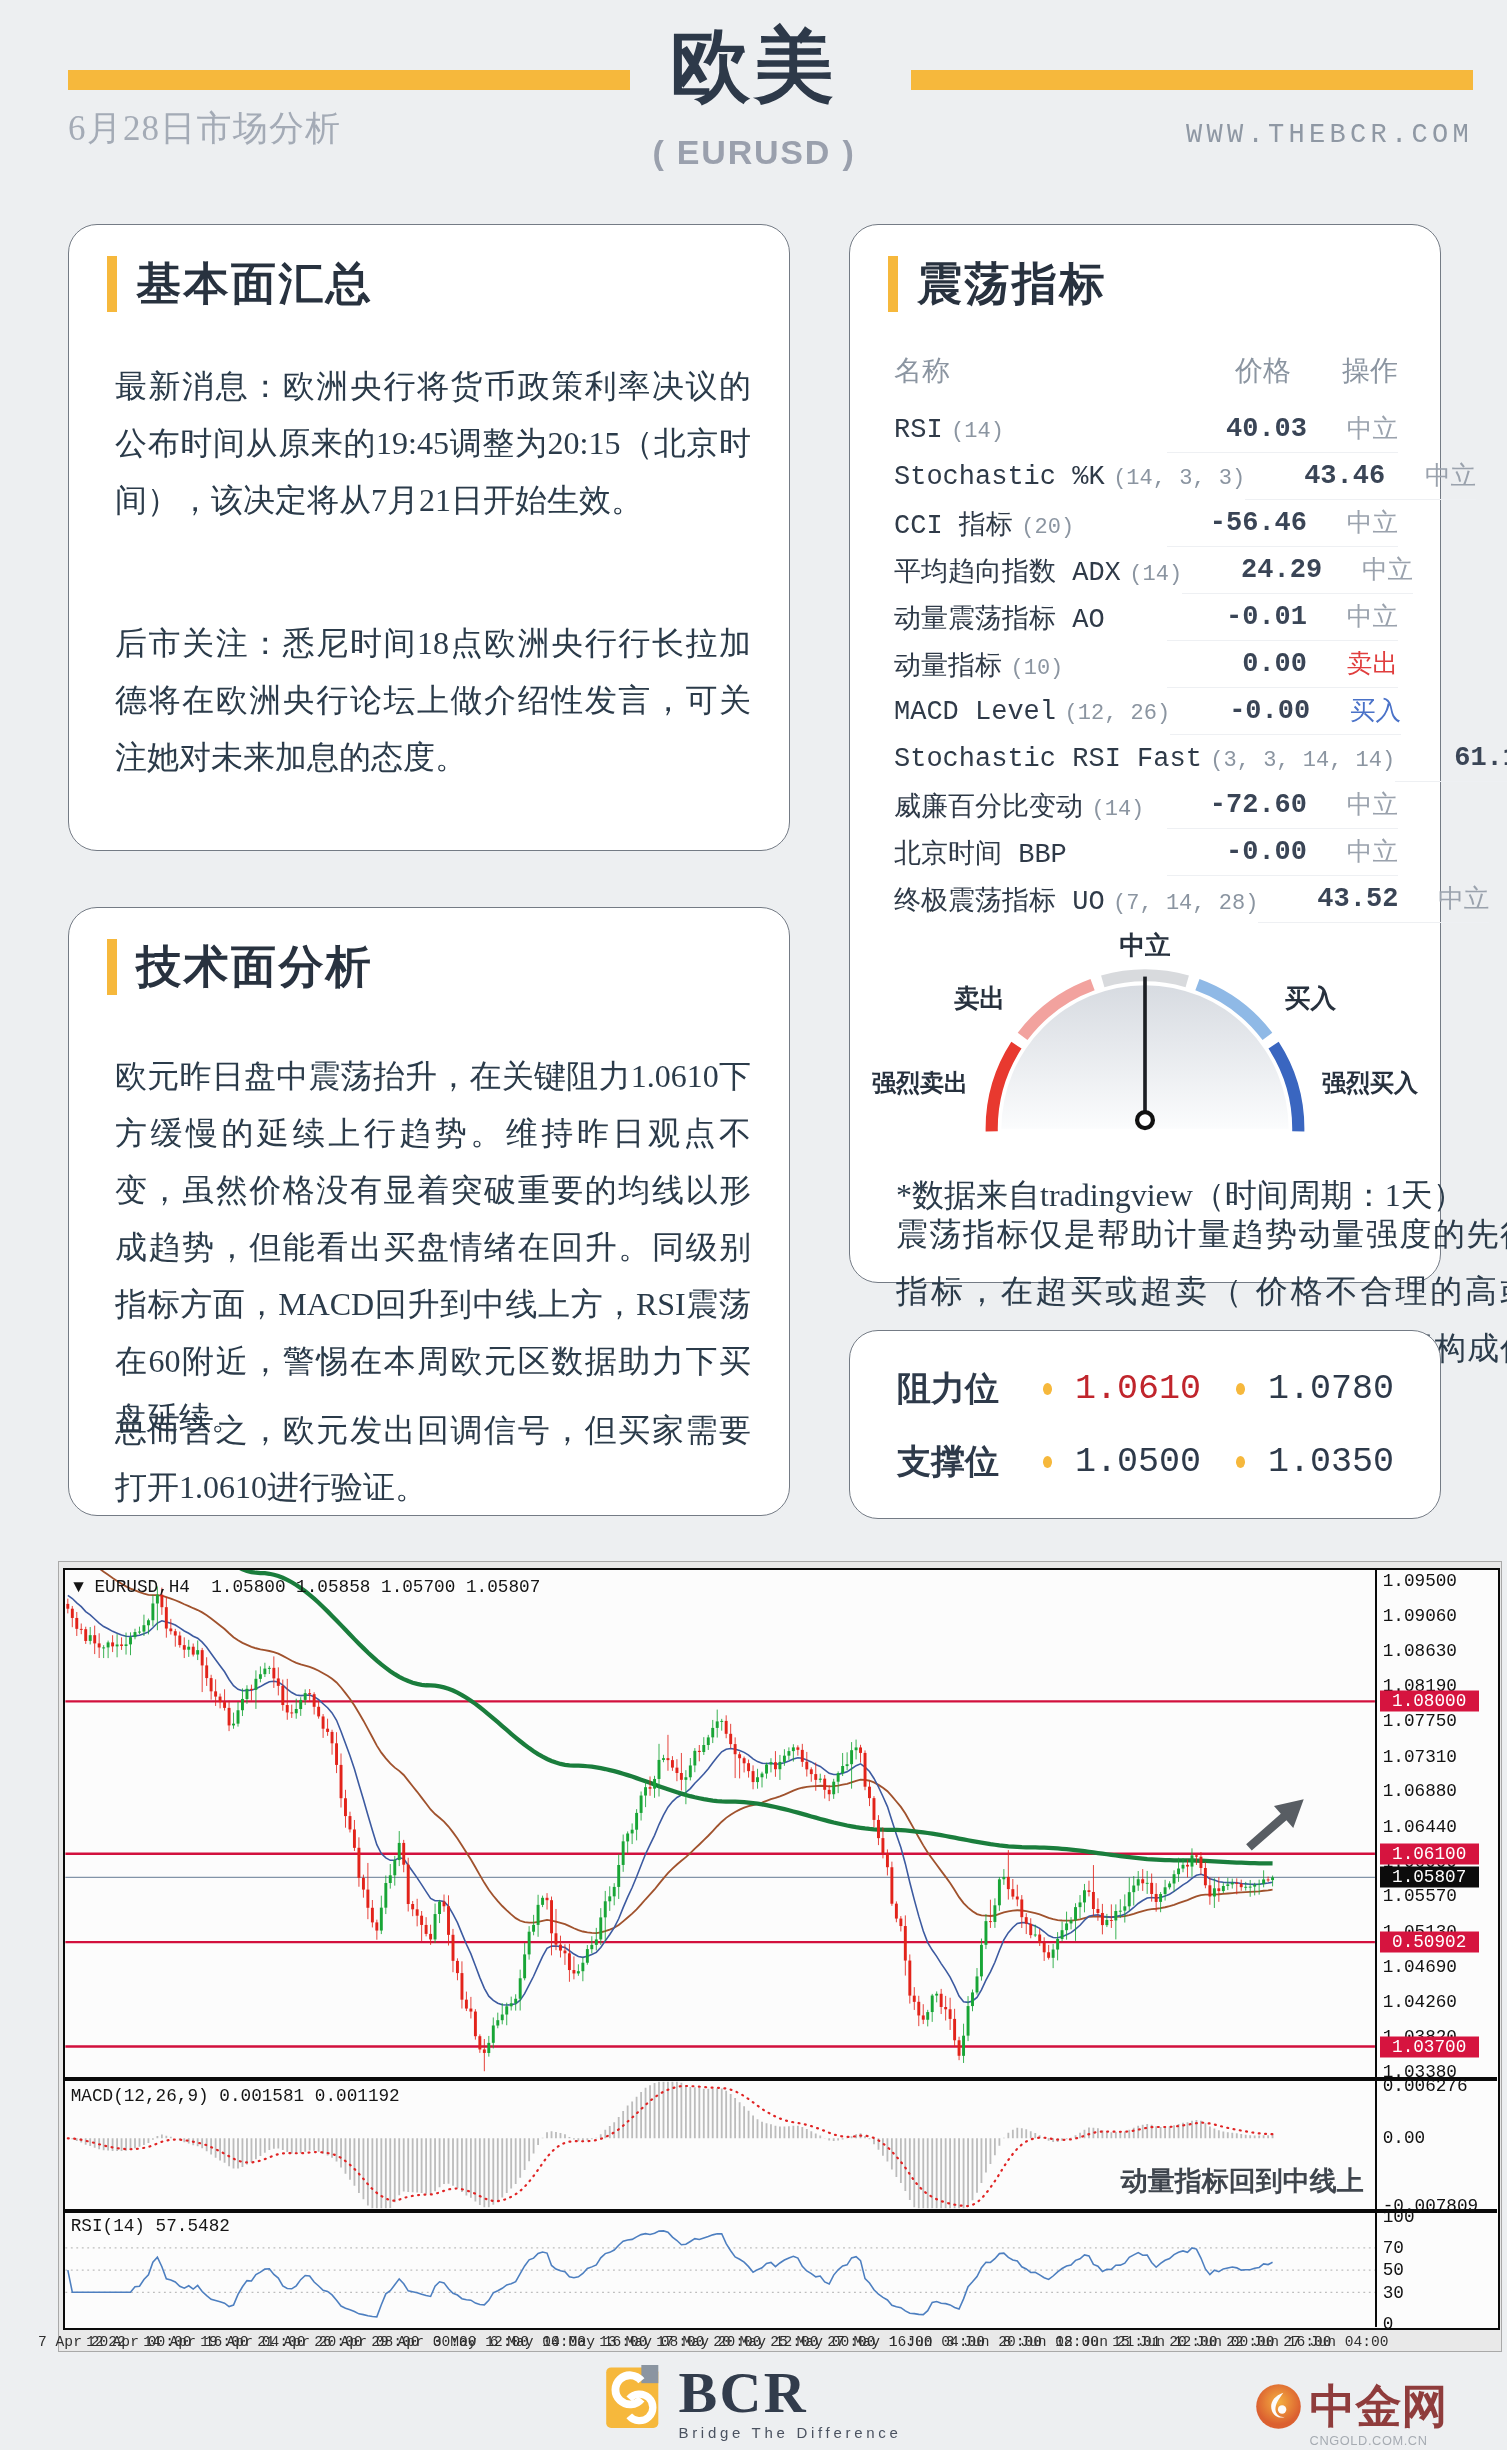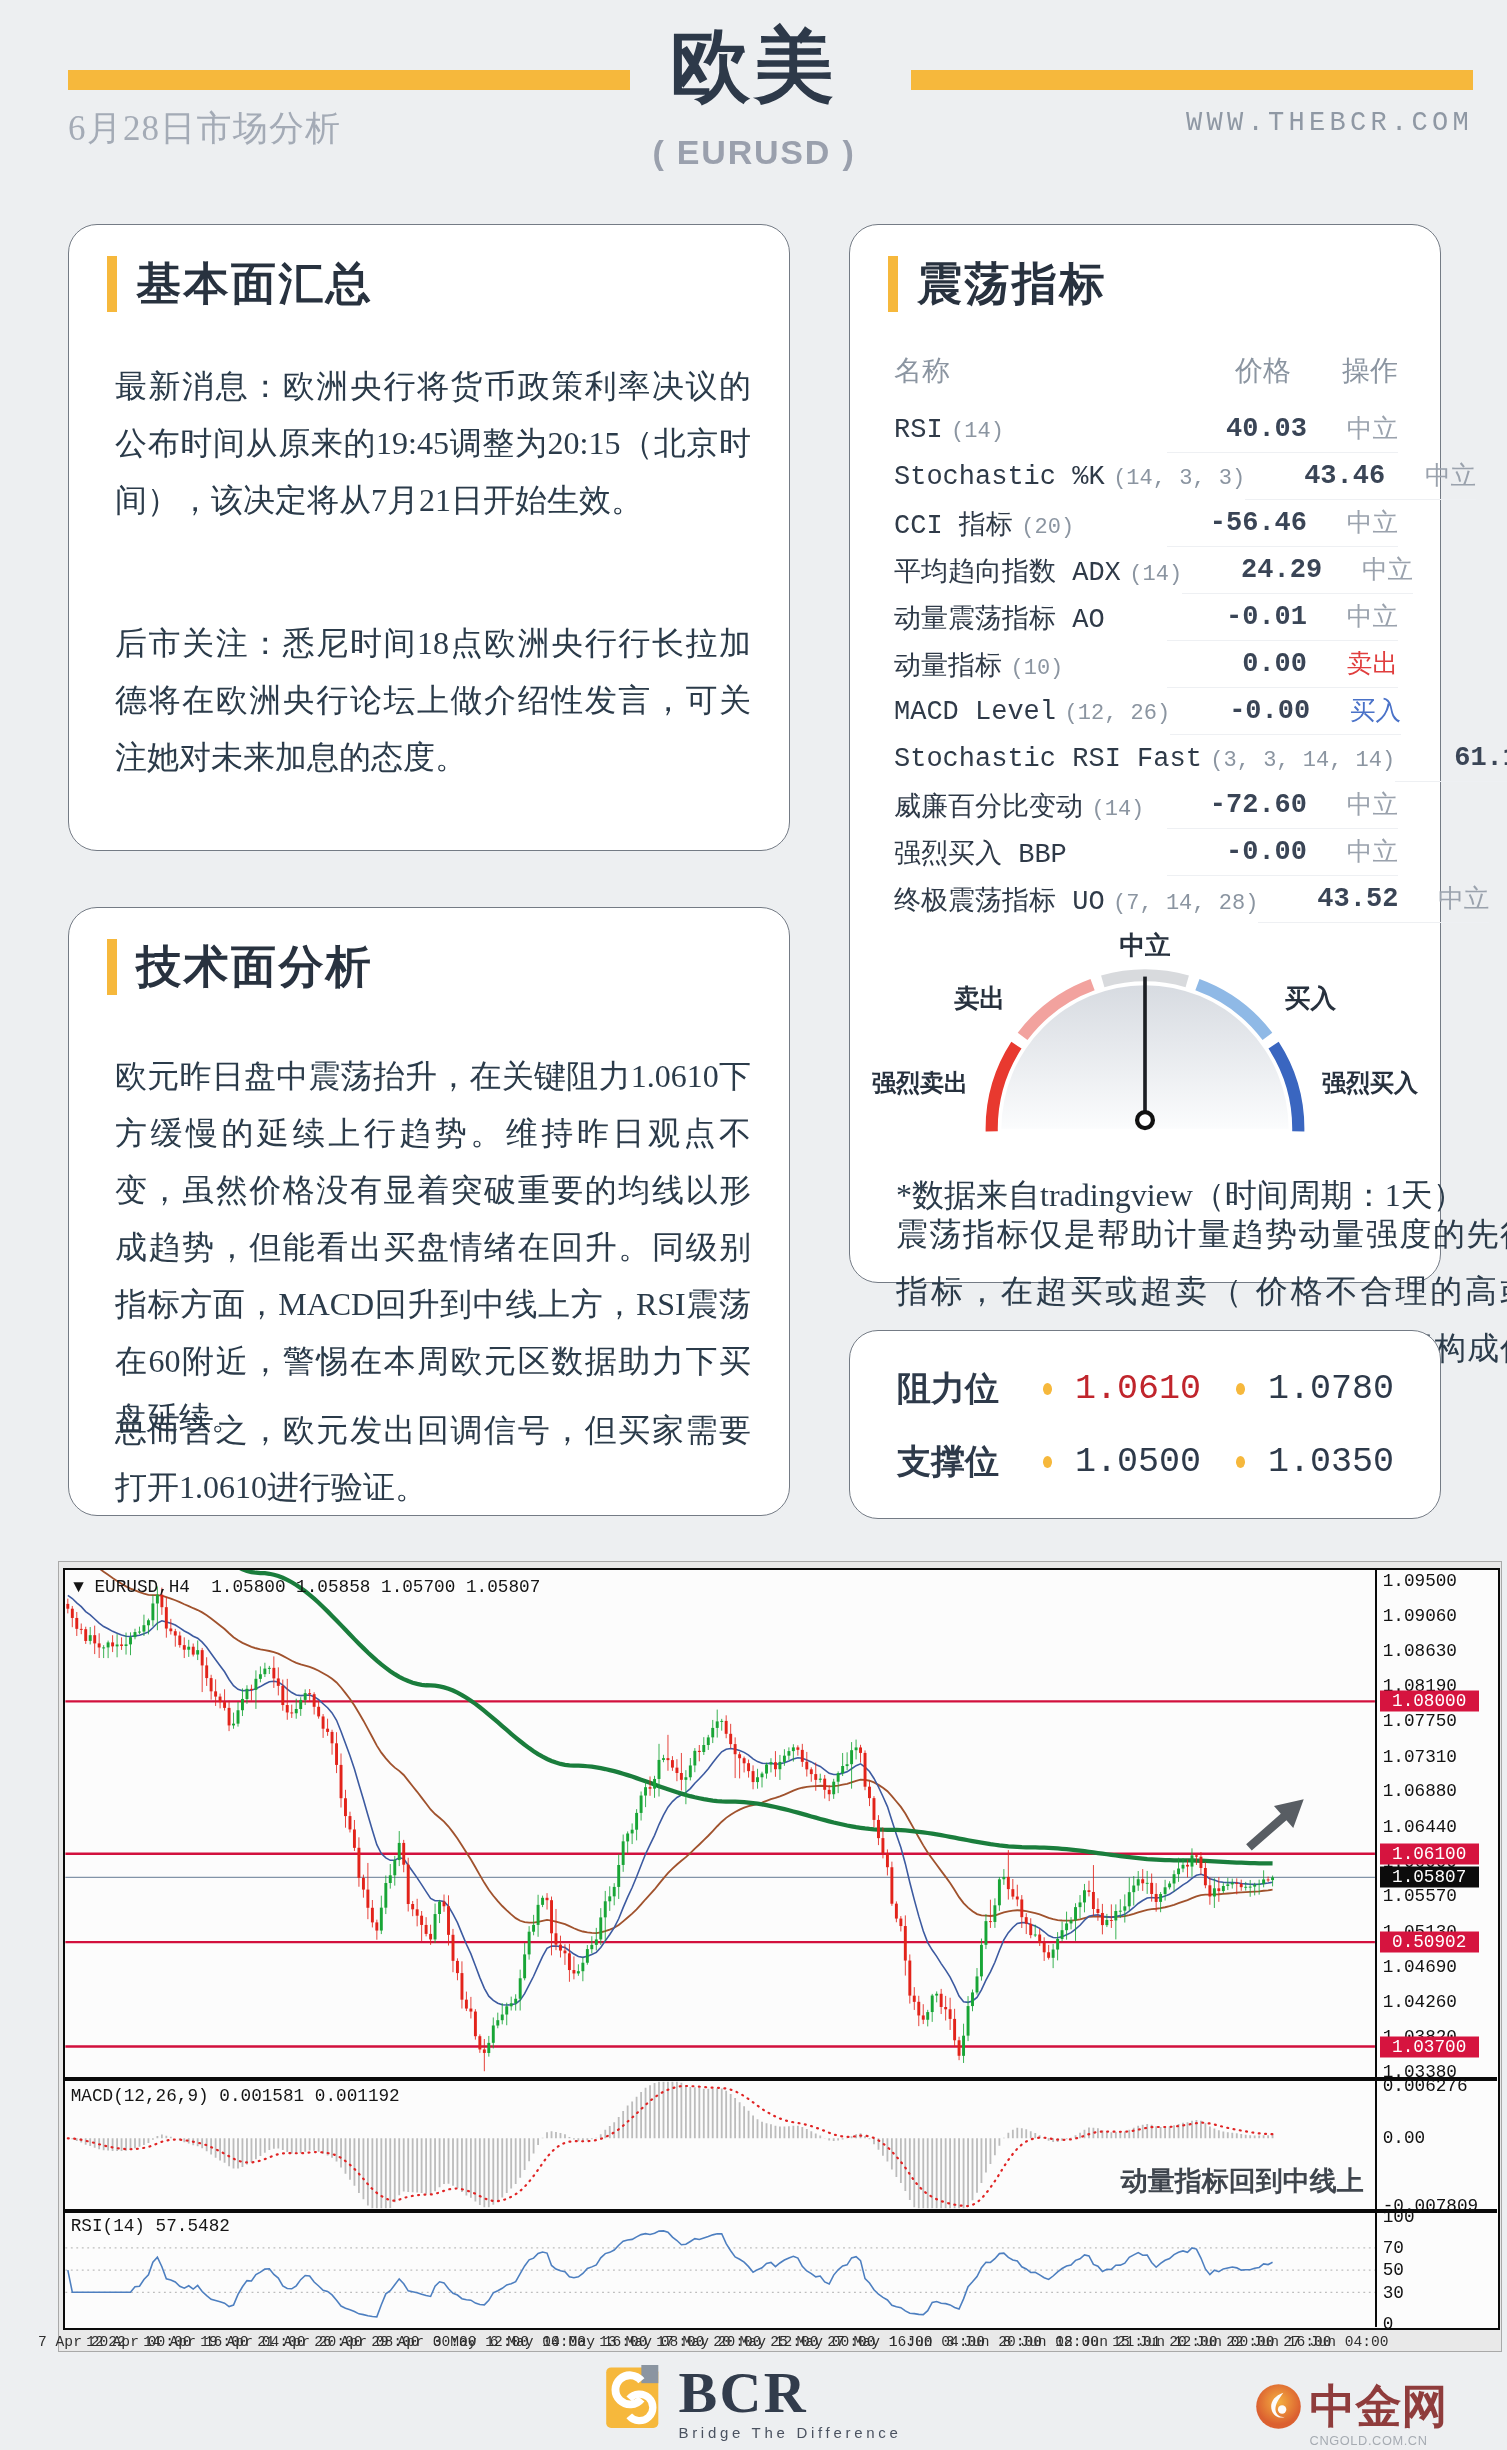--- a/index.html
+++ b/index.html
@@ -7,21 +7,21 @@
        font-family:"Liberation Serif", serif;color:#2b3545;overflow:hidden;}
   
   .hbar{position:absolute;top:70px;height:19.5px;background:#f6b83c;}
   .hbar.left{left:68px;width:562px;}
   .hbar.right{left:911px;width:562px;}
   .h-date{position:absolute;left:68px;top:105px;font-size:35px;color:#a4abb6;letter-spacing:1.2px;}
   .h-title{position:absolute;left:0;top:13.4px;width:1508px;text-align:center;font-family:"Liberation Sans",sans-serif;
            font-weight:900;font-size:80px;color:#2d3949;letter-spacing:3.7px;}
   .h-sub{position:absolute;left:0;top:133px;width:1508px;text-align:center;font-family:"Liberation Sans",sans-serif;
          font-weight:700;font-size:34px;color:#9aa0ad;letter-spacing:1.8px;}
-  .h-site{position:absolute;right:35px;top:108px;font-family:"Liberation Mono",monospace;
+  .h-site{position:absolute;right:35px;top:120px;font-family:"Liberation Mono",monospace;
           font-size:27px;color:#8f98a4;letter-spacing:4.3px;}
   
   .card{position:absolute;background:#ffffff;border:1.2px solid #747b85;border-radius:29px;box-sizing:border-box;}
   .c1{left:68px;top:224px;width:722px;height:627px;}
   .c2{left:849px;top:224px;width:592px;height:1059px;}
   .c3{left:68px;top:907px;width:722px;height:609px;}
   .c4{left:849px;top:1330px;width:592px;height:189px;}
   .card-title{position:absolute;left:38px;top:29px;display:flex;align-items:center;}
   .card-title .mark{width:9.7px;height:56px;background:#f6b83c;margin-right:19.5px;}
   .card-title .txt{font-family:"Liberation Sans",sans-serif;font-weight:800;font-size:45px;color:#28323f;letter-spacing:2.4px;}
@@ -149,21 +149,21 @@
         <div class="t-row">
           <span class="t-name">Stochastic RSI Fast<span class="t-param">(3, 3, 14, 14)</span></span>
           <span class="t-price">61.11</span>
         </div>
         <div class="t-row">
           <span class="t-name">威廉百分比变动<span class="t-param">(14)</span></span>
           <span class="t-price">-72.60</span>
           <span class="t-act ">中立</span>
         </div>
         <div class="t-row">
-          <span class="t-name">强烈买入 BBP</span>
+          <span class="t-name">北京时间 BBP</span>
           <span class="t-price">-0.00</span>
           <span class="t-act ">中立</span>
         </div>
         <div class="t-row">
           <span class="t-name">终极震荡指标 UO<span class="t-param">(7, 14, 28)</span></span>
           <span class="t-price">43.52</span>
           <span class="t-act ">中立</span>
         </div>
       </div>
   </div>

